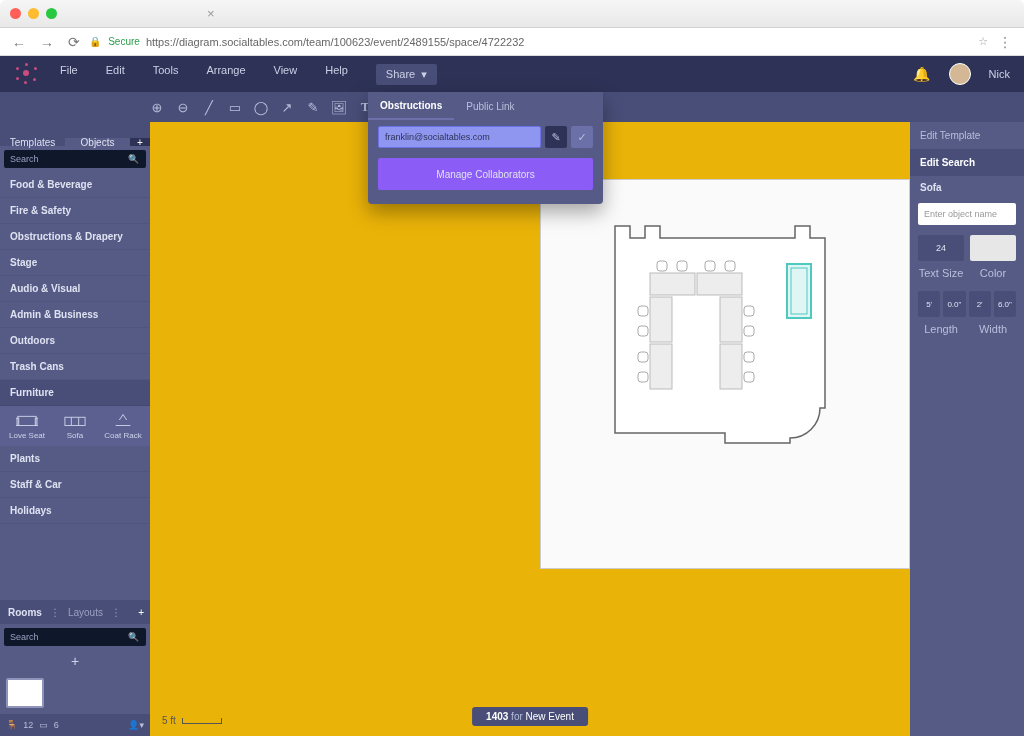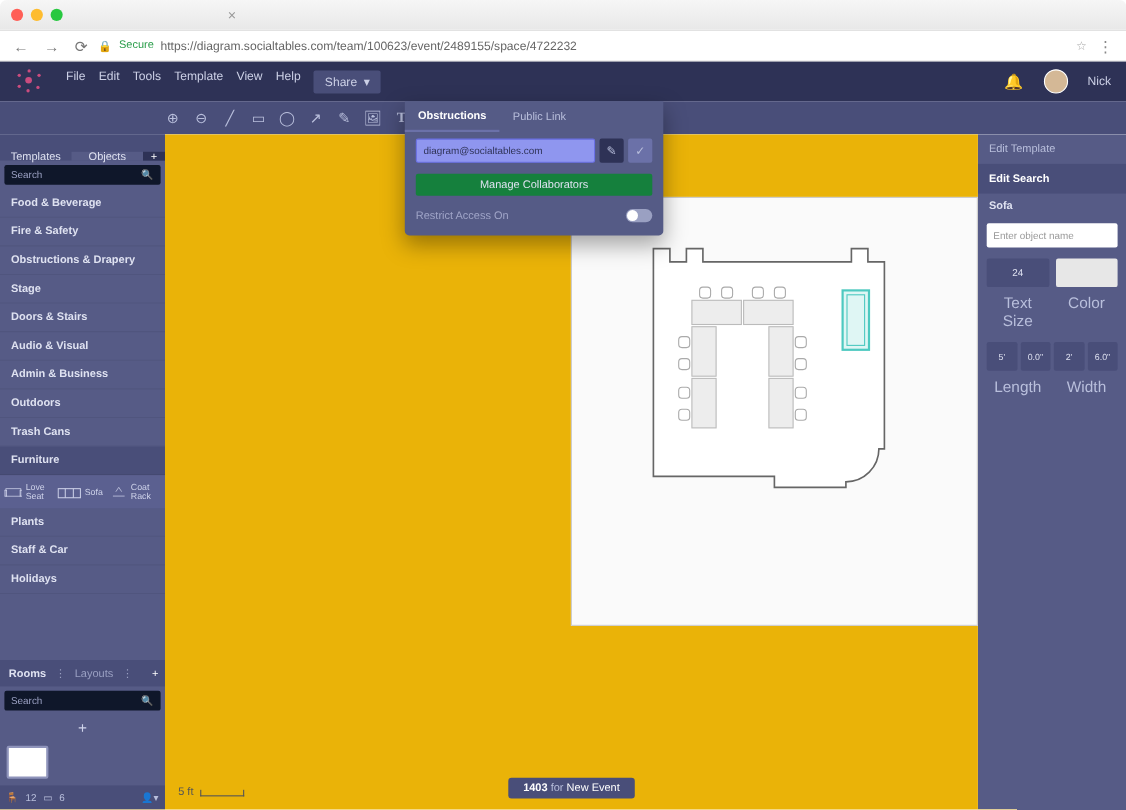--- a/index.html
+++ b/index.html
@@ -19,21 +19,21 @@
 .nav-arrows { display: flex; gap: 14px; color: #777; font-size: 14px; }
 .addr { flex: 1; display: flex; align-items: center; gap: 6px; }
 .lock { color: #2a9d4a; font-size: 10px; }
 .dots { color: #888; font-size: 14px; }
 
 
 .app { position: relative; height: 680px; display: flex; flex-direction: column; }
 .topbar { height: 36px; background: #2e3256; display: flex; align-items: center; padding: 0 14px; gap: 20px; color: #ccd0e6; }
 .logo { width: 26px; height: 26px; position: relative; }
 .logo-dot { position: absolute; background: #cb4c7f; border-radius: 50%; }
-.menu { display: flex; gap: 12px; font-size: 11px; }
+.menu { display: flex; gap: 28px; font-size: 11px; }
 .menu-item.active { background: #494e79; padding: 4px 10px; border-radius: 2px; position: relative; }
 .top-right { margin-left: auto; display: flex; align-items: center; gap: 18px; font-size: 11px; }
 .avatar { width: 22px; height: 22px; border-radius: 50%; background: #d4b896; border: 1px solid #fff; }
 
 
 .toolbar { height: 30px; background: #494e79; display: flex; align-items: center; padding-left: 150px; gap: 12px; color: #b9bfdc; }
 .tool-ico { width: 14px; height: 14px; display: flex; align-items: center; justify-content: center; font-size: 13px; cursor: pointer; }
 
 
 .main { flex: 1; display: flex; overflow: hidden; }
@@ -42,21 +42,21 @@
 .left { width: 150px; background: #565b86; color: #dfe2f1; font-size: 10px; display: flex; flex-direction: column; }
 .left-tabs { display: flex; height: 24px; background: #494e79; }
 .left-tab { flex: 1; display: flex; align-items: center; justify-content: center; cursor: pointer; margin-top: 16px; }
 .left-tab.active { background: #565b86; }
 .left-tab.plus { flex: 0 0 20px; background: #2e3256; color: #fff; }
 .search { margin: 4px; height: 18px; background: #0f172a; border-radius: 2px; display: flex; align-items: center; padding: 0 6px; font-size: 9px; color: #9aa0c2; }
 .cat-list { flex: 1; overflow: hidden; }
 .cat { padding: 7px 10px; font-weight: 600; font-size: 10px; cursor: pointer; border-bottom: 1px solid rgba(0,0,0,0.06);}
 .cat.expand { background: #494e79; }
 .cat-items { display: flex; padding: 6px 4px; gap: 2px; background: #5b6090; }
-.cat-item { flex: 1; display: flex; flex-direction: row; align-items: center; gap: 3px; font-size: 8px; color: #cfd3ea; cursor: grab; }
+.cat-item { flex: 1; display: flex; flex-direction: column; align-items: center; gap: 3px; font-size: 8px; color: #cfd3ea; cursor: grab; }
 .cat-item svg { width: 22px; height: 16px; }
 .left-bottom { margin-top: auto; }
 .rooms-tabs { display: flex; height: 24px; background: #494e79; font-size: 10px; align-items: center; }
 .rooms-tab { padding: 0 8px; font-weight: 600; }
 .rooms-tab.dim { color: #9aa0c2; font-weight: 400; }
 .rooms-add { color: #fff; margin-left: auto; padding: 0 6px; }
 .rooms-row { display: flex; align-items: center; padding: 6px; gap: 4px; }
 .thumb { width: 38px; height: 30px; background: #fff; border: 2px solid #8f94bb; border-radius: 2px; }
 .left-footer { height: 22px; background: #494e79; display: flex; align-items: center; padding: 0 6px; font-size: 9px; color: #b9bfdc; gap: 6px; }
 
@@ -65,43 +65,43 @@
 .artboard { width: 370px; height: 390px; background: #fafafa; border: 1px solid #ccc; position: relative; margin-top: -110px; }
 .scale { position: absolute; bottom: 10px; left: 12px; font-size: 10px; color: #555; display: flex; align-items: center; gap: 6px; }
 .scale-bar { width: 40px; height: 6px; border: 1px solid #555; border-top: none; }
 .footer-chip { position: absolute; bottom: 10px; left: 50%; transform: translateX(-50%); background: #494e79; color: #b9bfdc; font-size: 10px; padding: 4px 14px; border-radius: 3px; }
 .footer-chip b { color: #fff; }
 
 
 .room-svg { position: absolute; top: 50%; left: 50%; transform: translate(-50%, -60%); }
 
 
-.right { width: 135px; background: #565b86; color: #dfe2f1; font-size: 10px; padding: 0; display: flex; flex-direction: column; }
+.right { width: 114px; background: #565b86; color: #dfe2f1; font-size: 10px; padding: 0; display: flex; flex-direction: column; }
 .right-tab { padding: 8px 10px; font-size: 10px; color: #b9bfdc; }
 .right-tab.active { background: #494e79; color: #fff; font-weight: 600; }
 .right-label { padding: 6px 10px; font-size: 10px; font-weight: 600; }
 .right-input { margin: 4px 8px; height: 22px; background: #fff; border-radius: 2px; font-size: 9px; color: #999; display: flex; align-items: center; padding: 0 6px; }
 .right-cells { display: flex; gap: 6px; padding: 6px 8px; }
 .cell { flex: 1; background: #494e79; height: 26px; display: flex; align-items: center; justify-content: center; font-size: 9px; border-radius: 2px; }
 .cell.light { background: #e7e7e7; }
 .sublabels { display: flex; gap: 6px; padding: 0 8px 6px; }
-.sublabels span { flex: 1; text-align: center; font-size: 14px; color: #b9bfdc; }
+.sublabels span { flex: 1; text-align: center; font-size: 11px; color: #b9bfdc; }
 .right-cells4 { display: flex; gap: 3px; padding: 6px 8px; }
 .right-cells4 .cell { flex: 1; font-size: 8px; }
 
 
 .popover { position: absolute; top: 36px; left: 368px; width: 235px; background: #555b86; border-radius: 0 0 4px 4px; box-shadow: 0 8px 20px rgba(0,0,0,0.35); z-index: 10; padding: 0 0 10px; }
 .pop-tabs { display: flex; height: 28px; font-size: 10px; }
 .pop-tab { padding: 0 12px; display: flex; align-items: center; color: #b9bfdc; cursor: pointer; }
 .pop-tab.active { color: #fff; font-weight: 600; border-bottom: 2px solid #6b71a8; }
 .pop-input-row { display: flex; gap: 4px; padding: 6px 10px; align-items: stretch; }
 .pop-input { flex: 1; height: 22px; background: #8f96ef; border: 1px solid #6b71e6; border-radius: 2px; font-size: 9px; color: #2e3256; display: flex; align-items: center; padding: 0 6px; }
 .pop-btn { width: 22px; background: #2e3256; border-radius: 2px; display: flex; align-items: center; justify-content: center; color: #b9bfdc; cursor: pointer; font-size: 11px; }
 .pop-btn.check { background: #6b71a8; }
-.pop-manage { margin: 4px 10px; height: 20px; background: #15803d; border-radius: 2px; display: flex; align-items: center; justify-content: center; font-size: 10px; color: #dfe2f1; cursor: pointer; }
+.pop-manage { margin: 4px 10px; height: 32px; background: #8b5cf6; border-radius: 2px; display: flex; align-items: center; justify-content: center; font-size: 10px; color: #dfe2f1; cursor: pointer; }
 .pop-restrict { padding: 8px 10px 2px; display: flex; align-items: center; font-size: 10px; color: #a0a5c8; }
 .toggle { margin-left: auto; width: 24px; height: 12px; background: #9aa0c2; border-radius: 6px; position: relative; }
 .toggle::after { content: ""; position: absolute; width: 10px; height: 10px; background: #fff; border-radius: 50%; top: 1px; left: 1px; }
 </style>
 </head>
 <body>
 
 <div class="mac-titlebar">
   <div class="traffic">
     <div class="dot red"></div>
@@ -135,21 +135,21 @@
       <div class="logo-dot" style="width:3px;height:3px;top:6px;left:20px"></div>
       <div class="logo-dot" style="width:3px;height:3px;top:17px;left:19px"></div>
       <div class="logo-dot" style="width:3px;height:3px;top:20px;left:10px"></div>
       <div class="logo-dot" style="width:3px;height:3px;top:16px;left:2px"></div>
       <div class="logo-dot" style="width:3px;height:3px;top:6px;left:2px"></div>
     </div>
     <div class="menu">
       <span class="menu-item">File</span>
       <span class="menu-item">Edit</span>
       <span class="menu-item">Tools</span>
-      <span class="menu-item">Template</span>
+      <span class="menu-item">Arrange</span>
       <span class="menu-item">View</span>
       <span class="menu-item">Help</span>
       <span class="menu-item active"><span>Share</span>&nbsp;&nbsp;▾</span>
     </div>
     <div class="top-right">
       <span style="font-size:14px">🔔</span>
       <div class="avatar"></div>
       <span>Nick</span>
     </div>
   </div>
@@ -166,49 +166,44 @@
     <span class="tool-ico" style="font-family:serif;font-weight:bold">T</span>
     <span class="tool-ico">📐</span>
   </div>
 
   <div class="popover">
     <div class="pop-tabs">
       <div class="pop-tab active">Obstructions</div>
       <div class="pop-tab">Public Link</div>
     </div>
     <div class="pop-input-row">
-      <div class="pop-input">diagram@socialtables.com</div>
+      <div class="pop-input">franklin@socialtables.com</div>
       <div class="pop-btn">✎</div>
       <div class="pop-btn check">✓</div>
     </div>
     <div class="pop-manage">Manage Collaborators</div>
-    <div class="pop-restrict">
-      <span>Restrict Access On</span>
-      <div class="toggle"></div>
-    </div>
   </div>
 
   <div class="main">
 
     <div class="left">
       <div class="left-tabs">
         <div class="left-tab">Templates</div>
         <div class="left-tab active">Objects</div>
         <div class="left-tab plus">+</div>
       </div>
       <div class="search">
           <span>Search</span>
           <span style="margin-left:auto">🔍</span>
         </div>
       <div class="cat-list">
         <div class="cat">Food &amp; Beverage</div>
         <div class="cat">Fire &amp; Safety</div>
         <div class="cat">Obstructions &amp; Drapery</div>
         <div class="cat">Stage</div>
-        <div class="cat">Doors &amp; Stairs</div>
         <div class="cat">Audio &amp; Visual</div>
         <div class="cat">Admin &amp; Business</div>
         <div class="cat">Outdoors</div>
         <div class="cat">Trash Cans</div>
         <div class="cat expand">Furniture</div>
         <div class="cat-items">
           <div class="cat-item">
             <svg viewBox="0 0 24 16">
                 <rect x="2" y="4" width="20" height="10" fill="none" stroke="#cfd3ea"></rect>
                 <rect x="0" y="6" width="3" height="8" fill="none" stroke="#cfd3ea"></rect>

